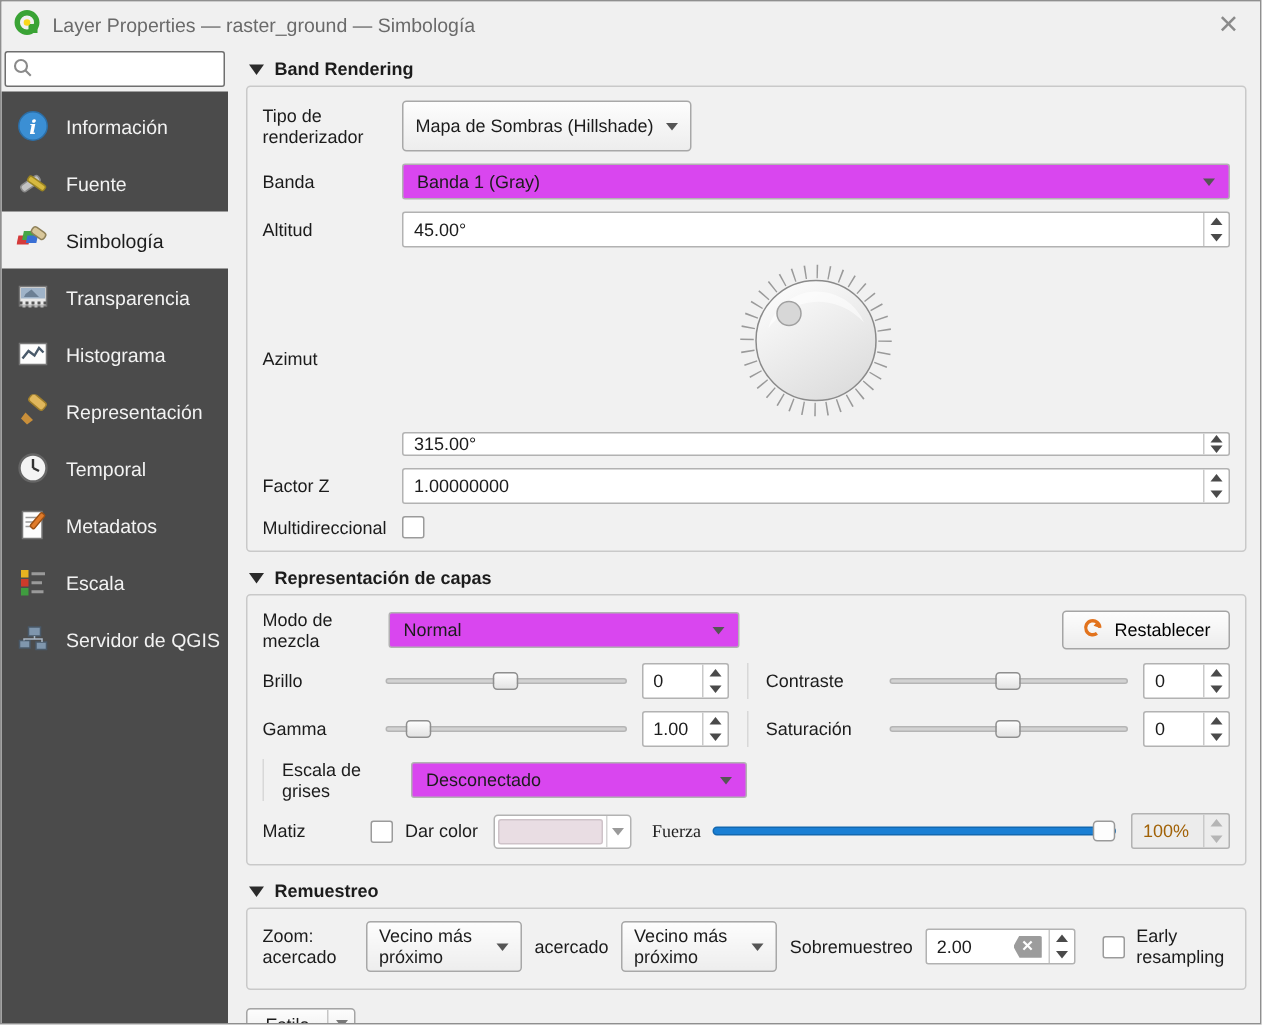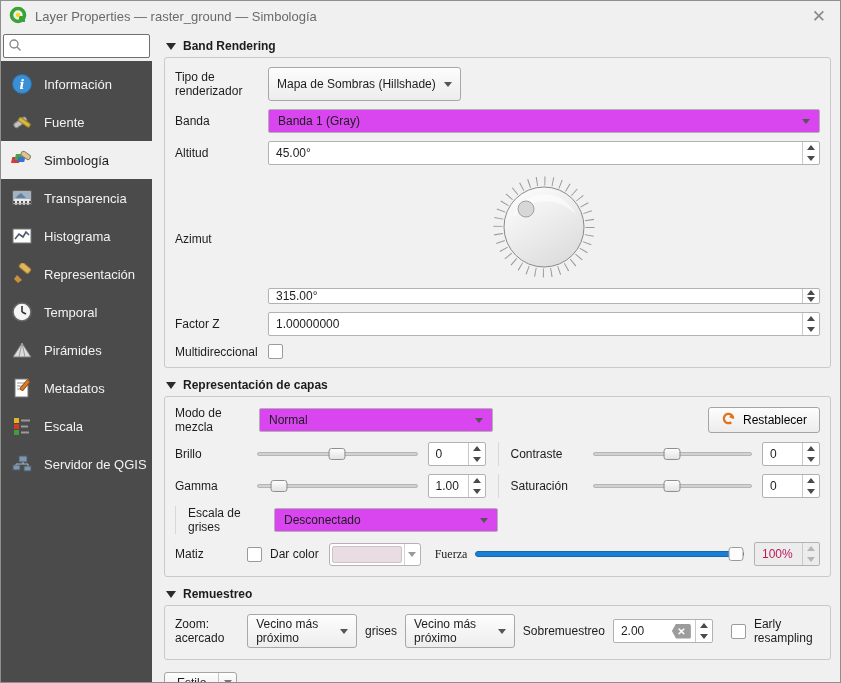--- a/index.html
+++ b/index.html
@@ -51,21 +51,21 @@
   
   .slider { position:relative; flex:1; height:20px; margin:0 10px; }
   .slider .track { position:absolute; left:0; right:0; top:8px; height:4px; background:#d2d2d2; border:1px solid #b5b5b5; border-radius:2px; }
   .slider .handle { position:absolute; top:4px; width:17px; height:12px; background:linear-gradient(#fdfdfd,#e3e3e3);
     border:1px solid #8f8f8f; border-radius:3px; transform:translateX(-50%); }
   .slider-blue { position:relative; flex:1; height:20px; margin:0 10px 0 8px; }
   .slider-blue .track { position:absolute; left:0; right:0; top:7px; height:6px; background:#1a7fd4; border-radius:3px; border:1px solid #1368b0; }
   .slider-blue .handle { position:absolute; top:3px; width:15px; height:14px; background:#fdfdfd; border:1px solid #9a9a9a; border-radius:3px; transform:translateX(-50%); }
   .numspin { width:58px; flex:0 0 58px; }
   .numspin-dis { background:#ececec; }
-  .numspin-dis .val { color:#be185d; }
+  .numspin-dis .val { color:#a16207; }
   .numspin-dis .up-t { border-bottom-color:#b5b5b5; } .numspin-dis .dn-t { border-top-color:#b5b5b5; }
   
   .rgrid-row { display:grid; grid-template-columns:1fr 1fr; margin-bottom:8px; }
   .rcell { display:flex; align-items:center; min-width:0; }
   .rcell.right { border-left:1px solid #d8d8d8; padding-left:12px; }
   .rlabel { width:72px; flex:0 0 72px; }
   .reset-btn { display:inline-flex; align-items:center; gap:7px; height:26px; padding:0 12px;
     background:linear-gradient(#fdfdfd,#ececec); border:1px solid #a5a5a5; border-radius:3px; font-size:12px; }
   
   .color-btn { width:92px; height:23px; border:1px solid #b3b3b3; border-radius:3px; display:flex; overflow:hidden; background:#fff; }
@@ -199,29 +199,20 @@
           <span class="ic">
             <svg width="22" height="22" viewBox="0 0 22 22">
                 <circle cx="11" cy="11" r="9" fill="#f4f4f4" stroke="#666" stroke-width="1.6"></circle>
                 <line x1="11" y1="11" x2="11" y2="5" stroke="#333" stroke-width="1.6"></line>
                 <line x1="11" y1="11" x2="15" y2="13" stroke="#333" stroke-width="1.6"></line>
               </svg>
           </span>
           <span>Temporal</span>
         </div>
 
-        <div class="nav-item">
-          <span class="ic">
-            <svg width="22" height="22" viewBox="0 0 22 22">
-                <path d="M11 4 L20 18 H2 Z" fill="#dcdcdc" stroke="#7a7a7a"></path>
-                <path d="M11 4 L14 18 M11 4 L8 18" stroke="#9a9a9a" fill="none"></path>
-              </svg>
-          </span>
-          <span>Pirámides</span>
-        </div>
 
         <div class="nav-item">
           <span class="ic">
             <svg width="22" height="22" viewBox="0 0 22 22">
                 <rect x="4" y="2" width="13" height="18" fill="#fdfdfd" stroke="#777"></rect>
                 <line x1="6" y1="6" x2="14" y2="6" stroke="#999"></line>
                 <line x1="6" y1="9" x2="14" y2="9" stroke="#999"></line>
                 <line x1="6" y1="12" x2="12" y2="12" stroke="#999"></line>
                 <rect x="9" y="6" width="12" height="3.4" rx="1" transform="rotate(-50 15 9)" fill="#e07b2a" stroke="#9c5014"></rect>
               </svg>
@@ -498,21 +489,21 @@
         <span class="tri"></span>
         <span>Remuestreo</span>
       </div>
       <div class="groupbox" style="padding-top:8px;padding-bottom:8px;">
         <div class="res-row">
           <span>Zoom: acercado</span>
           <div class="combo-small">
             <span>Vecino más próximo</span>
             <span class="arrow-dn"></span>
           </div>
-          <span>grises</span>
+          <span>acercado</span>
           <div class="combo-small">
             <span>Vecino más próximo</span>
             <span class="arrow-dn"></span>
           </div>
           <span>Sobremuestreo</span>
           <div class="spinfield" style="flex:0 0 100px;">
             <span class="val">2.00</span>
             <span style="display:flex;align-items:center;padding-right:4px;">
               <span class="clear-ic">✕</span>
             </span>

